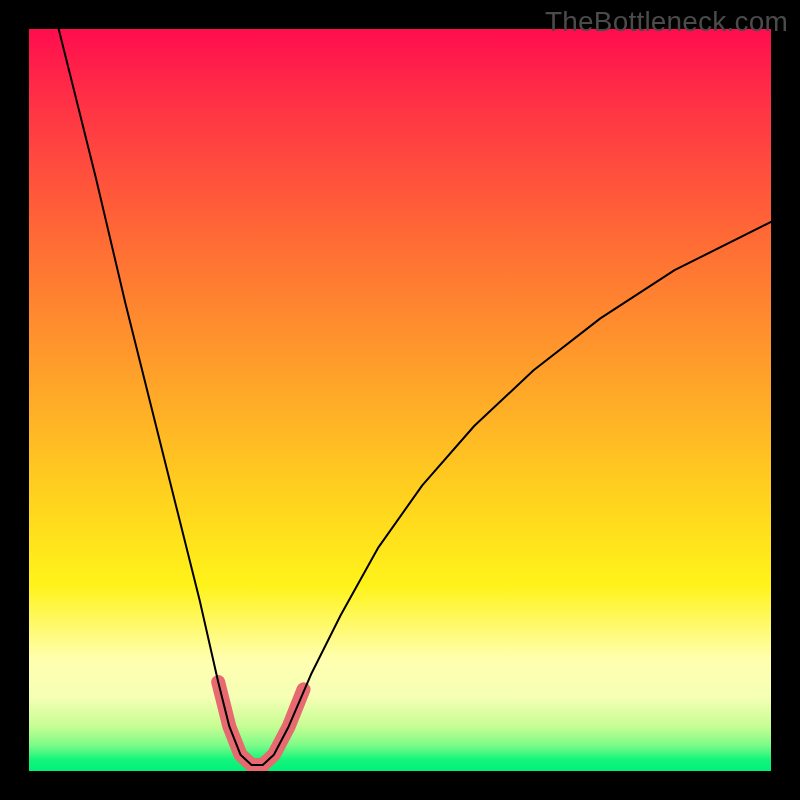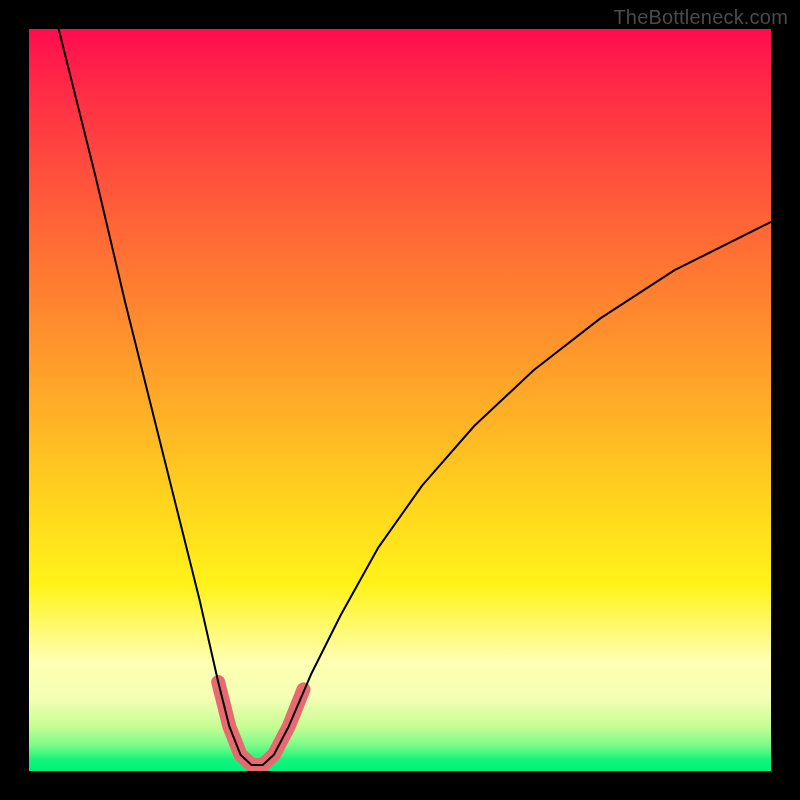--- a/index.html
+++ b/index.html
@@ -9,21 +9,21 @@
     width: 800px;
     height: 800px;
     background: #000;
   }
   .watermark {
     position: absolute;
     top: 6px;
     right: 12px;
     color: #4b4b4b;
     font-family: Arial, Helvetica, sans-serif;
-    font-size: 20px;
+    font-size: 28px;
     letter-spacing: 0.2px;
     z-index: 10;
   }
   .plot-area {
     position: absolute;
     left: 29px;
     top: 29px;
     width: 742px;
     height: 742px;
     overflow: hidden;

